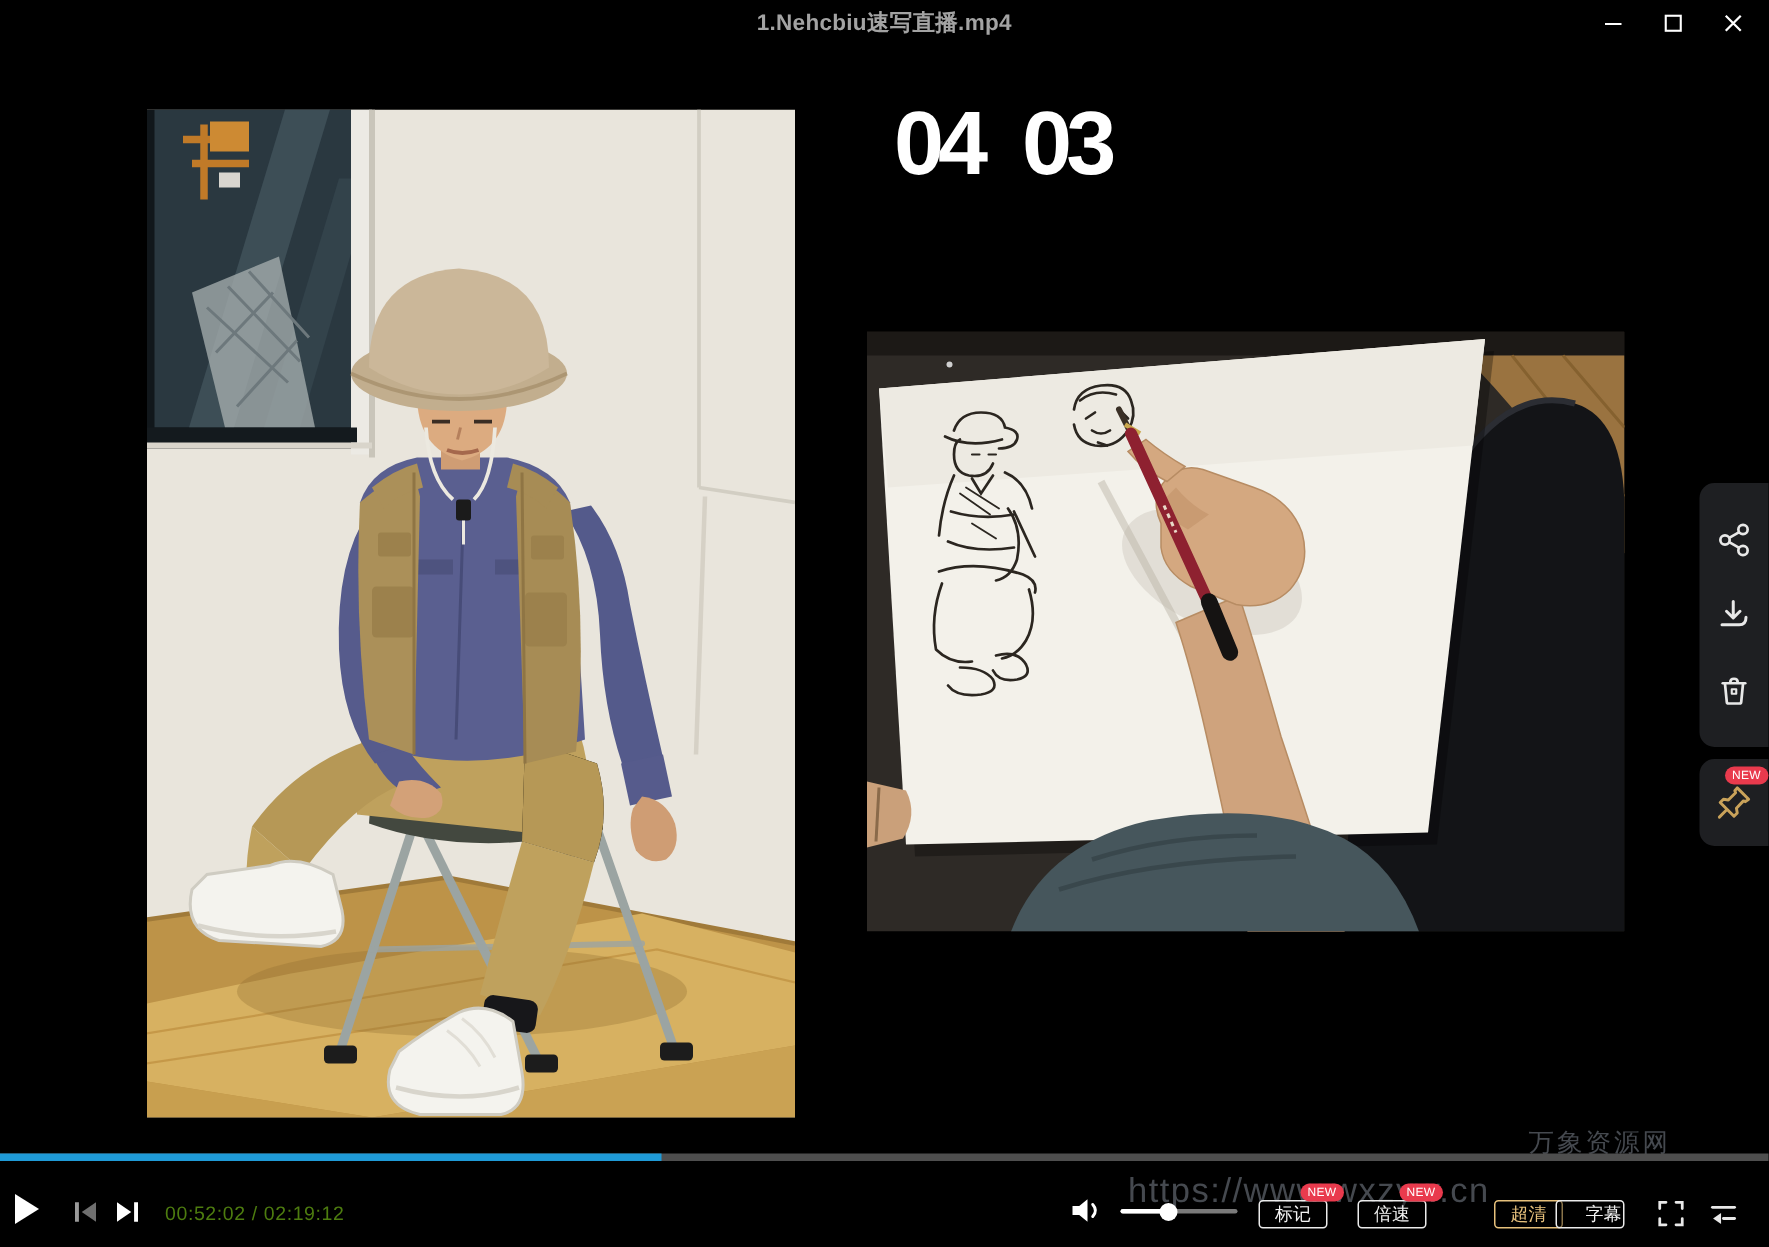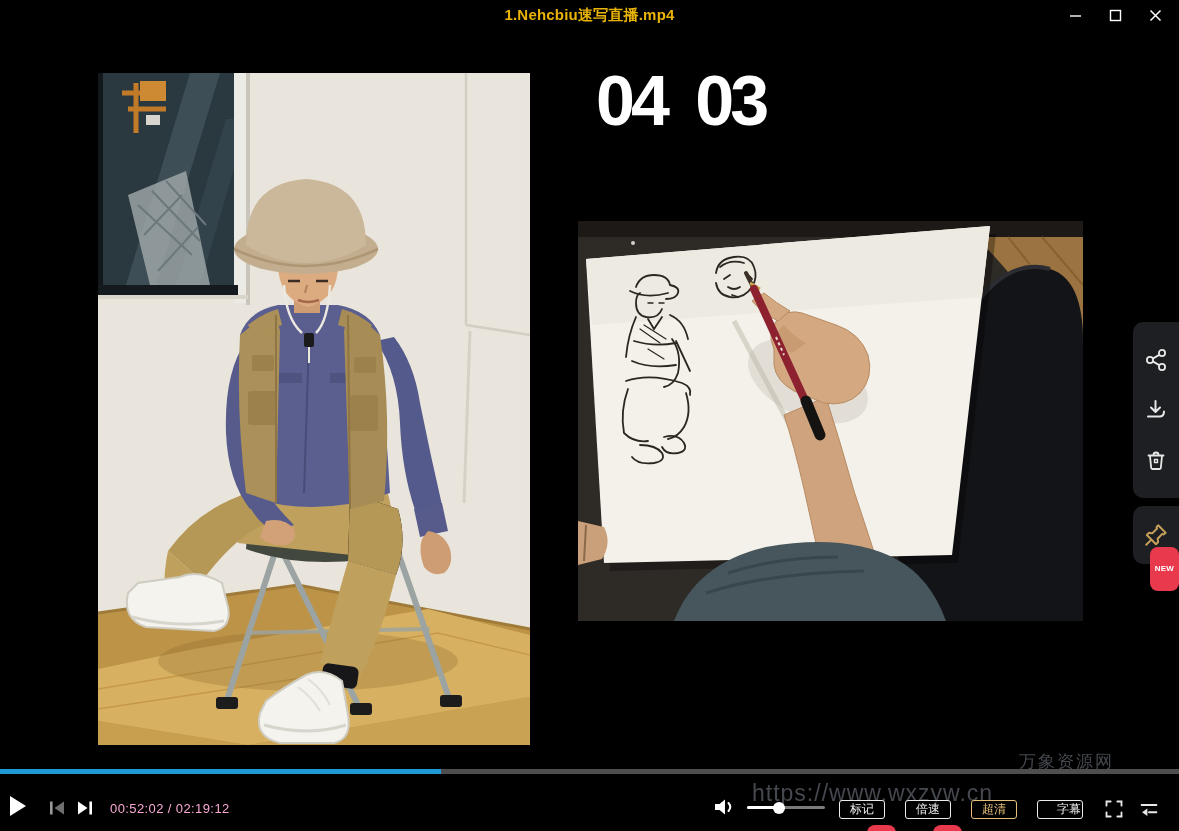--- a/index.html
+++ b/index.html
@@ -2,75 +2,75 @@
 <html style="--progress-blue: #1f9ad6; --badge-red: #e93a4d; --quality-gold: #e7c17c; --pin-gold: #c9a25a; --watermark-grey: #45494f;"><head>
 <meta charset="utf-8">
 <style>
   html,body{margin:0;padding:0;background:#000;}
   body{position:relative;width:1179px;height:831px;overflow:hidden;
        font-family:"Liberation Sans",sans-serif;-webkit-font-smoothing:antialiased;}
 
   
   .titlebar{position:absolute;left:0;top:0;width:100%;height:30px;
             display:flex;align-items:center;justify-content:center;z-index:6;}
-  .title{color:#eab308;font-size:15px;font-weight:700;letter-spacing:.2px;}
+  .title{color:#a3a3a3;font-size:15px;font-weight:700;letter-spacing:.2px;}
   .win-controls{position:absolute;right:4px;top:0;height:30px;display:flex;align-items:center;}
   .win-btn{width:40px;height:30px;display:flex;align-items:center;justify-content:center;
            background:none;border:none;cursor:pointer;padding:0;}
 
   
   .photo{position:absolute;}
   .photo svg{display:block;}
   #left-photo{left:98px;top:73px;width:432px;height:672px;}
   #right-photo{left:578px;top:221px;width:505px;height:400px;}
-  .timer{position:absolute;left:596px;top:66px;color:#fff;font-size:70px;font-weight:800;
+  .timer{position:absolute;left:596px;top:66px;color:#fff;font-size:60px;font-weight:800;
          letter-spacing:-4px;word-spacing:14px;line-height:1;z-index:1;}
 
   
   .side-panel{position:absolute;right:0;width:46px;background:#1e1f22;
               border-radius:10px 0 0 10px;display:flex;flex-direction:column;
               align-items:center;z-index:5;}
   #side-top{top:322px;height:176px;justify-content:space-evenly;}
   #side-pin{top:506px;height:58px;justify-content:center;}
   .side-btn{background:none;border:none;width:46px;display:flex;justify-content:center;
             cursor:pointer;position:relative;padding:0;}
   .new-badge{position:absolute;background:var(--badge-red,#e93a4d);color:#fff;font-size:8px;
-             font-weight:700;padding:18px 5px;border-radius:8px;line-height:1;letter-spacing:.2px;margin-top:36px;}
+             font-weight:400;padding:2px 5px;border-radius:8px;line-height:1;letter-spacing:.2px;}
   #pin-badge{top:5px;right:0;z-index:6;}
 
   
   .wm-name{position:absolute;left:1019px;top:750px;font-size:17px;
            color:var(--watermark-grey,#45494f);letter-spacing:2px;z-index:3;}
   .wm-url{position:absolute;left:752px;top:780px;font-size:23px;
           color:var(--watermark-grey,#45494f);letter-spacing:1px;z-index:3;}
 
   
   .progress-track{position:absolute;left:0;top:769px;width:1179px;height:5px;
                   background:#4e4e4e;cursor:pointer;z-index:4;}
   .progress-fill{height:100%;background:var(--progress-blue,#1f9ad6);}
 
   
   .ctrl{position:absolute;background:none;border:none;cursor:pointer;padding:0;z-index:4;}
   #play{left:9px;top:795px;}
   #prev{left:47px;top:799px;}
   #next{left:75px;top:799px;}
-  .time{position:absolute;left:110px;top:801px;color:#f9a8d4;font-size:13px;
+  .time{position:absolute;left:110px;top:801px;color:#4d7c0f;font-size:13px;
         letter-spacing:.4px;z-index:4;}
   #volume-btn{left:713px;top:797px;}
   .vol-track{position:absolute;left:747px;top:806px;width:78px;height:3px;background:#7a7a7a;
              border-radius:2px;cursor:pointer;z-index:4;}
   .vol-fill{height:100%;background:#fff;border-radius:2px;position:relative;}
   .vol-knob{position:absolute;right:-6px;top:-4.5px;width:12px;height:12px;
             background:#fff;border-radius:50%;cursor:pointer;}
   .tag-btn{position:absolute;top:800px;width:46px;height:19px;border:1.5px solid #ececec;
            border-radius:3px;background:rgba(0,0,0,.4);color:#f2f2f2;font-size:12px;
            line-height:17px;text-align:center;cursor:pointer;z-index:4;
            font-family:inherit;padding:0;}
   #btn-mark{left:839px;} #btn-speed{left:905px;}
-  #btn-quality{left:971px;border-color:var(--quality-gold,#e7c17c);color:var(--quality-gold,#e7c17c);}
+  #btn-quality{left:996px;border-color:var(--quality-gold,#e7c17c);color:var(--quality-gold,#e7c17c);}
   #btn-subtitle{left:1037px;padding-left:18px;}
   .tag-btn .new-badge{top:-12px;right:-12px;z-index:5;}
   #fullscreen{left:1103px;top:799px;}
   #playlist{left:1137px;top:800px;}
 </style>
 </head>
 <body>
 
 <div class="titlebar">
   <span class="title">1.Nehcbiu速写直播.mp4</span>

